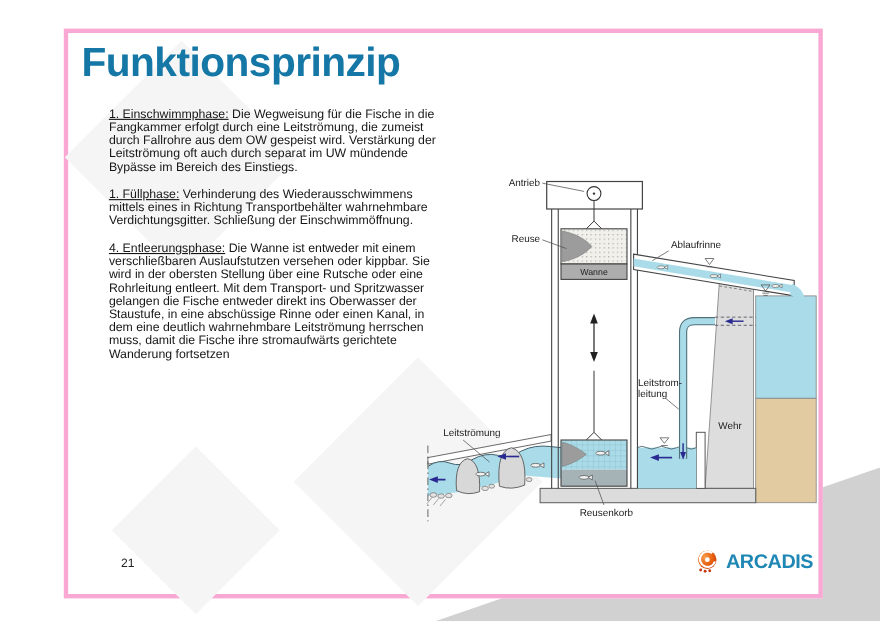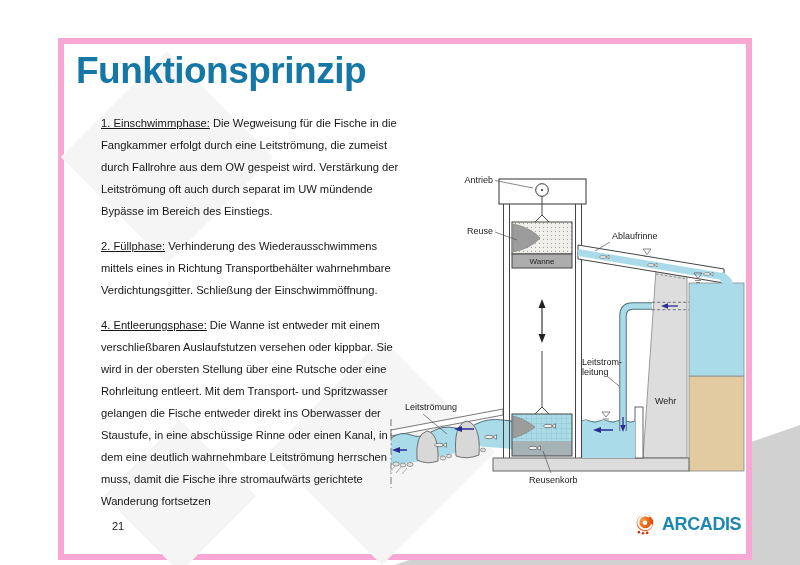--- a/index.html
+++ b/index.html
@@ -1,29 +1,29 @@
 <!DOCTYPE html>
 <html><head>
 <meta charset="utf-8">
 <style>
   html,body{margin:0;padding:0;background:#FFFFFF;}
   #canvas{position:relative;width:800px;height:565px;background:#FFFFFF;overflow:hidden;
           font-family:"Liberation Sans",sans-serif;}
   #corner-swoosh{position:absolute;left:395px;top:425px;width:405px;height:140px;
           background:#D1D1D1;clip-path:polygon(100% 0,100% 100%,0 100%);}
-  #slide{position:absolute;left:58px;top:38px;width:682px;height:510px;background:#FFFFFF;
-         border:6px solid #f9a8d4;}
+  #slide{position:absolute;left:58px;top:26px;width:682px;height:510px;background:#FFFFFF;
+         border:4px solid #f9a8d4;}
   .chev{position:absolute;background:#F5F5F5;transform:rotate(45deg);z-index:0;}
   #chev1{left:28px;top:38px;width:150px;height:150px;}
   #chev2{left:238px;top:328px;width:160px;height:160px;}
   #chev3{left:62px;top:398px;width:108px;height:108px;}
   #title{position:absolute;left:12px;top:6px;z-index:2;font-size:37px;font-weight:700;
          color:#1577A5;letter-spacing:-0.5px;}
   #textcol{position:absolute;left:37px;top:68px;width:298px;z-index:2;font-size:11.2px;
-         line-height:22px;color:#151515;}
+         line-height:12px;color:#151515;}
   #textcol p{margin:0 0 13px 0;}
   .lead{text-decoration:underline;}
   #pagenum{position:absolute;left:48px;top:476px;z-index:2;font-size:11px;color:#222;text-align:right;}
   #diagram{position:absolute;left:322px;top:99px;z-index:1;}
   #logo{position:absolute;left:570px;top:470px;z-index:2;display:flex;align-items:flex-start;gap:6px;}
   #logo-text{font-size:18px;font-weight:700;color:#1E87B4;letter-spacing:-0.4px;}
   .dlabel{font-family:"Liberation Sans",sans-serif;font-size:9px;fill:#222;}
   .wanne-label{font-family:"Liberation Sans",sans-serif;font-size:8px;fill:#222;}
 </style>
 </head>
@@ -34,21 +34,21 @@
 
   <div id="slide">
     <div id="chev1" class="chev"></div>
     <div id="chev2" class="chev"></div>
     <div id="chev3" class="chev"></div>
 
     <div id="title">Funktionsprinzip</div>
 
     <div id="textcol">
       <p><span class="lead">1. Einschwimmphase:</span><span> Die Wegweisung für die Fische in die Fangkammer erfolgt durch eine Leitströmung, die zumeist durch Fallrohre aus dem OW gespeist wird. Verstärkung der Leitströmung oft auch durch separat im UW mündende Bypässe im Bereich des Einstiegs.</span></p>
-      <p><span class="lead">2. Füllphase:</span><span> Verhinderung des Wiederausschwimmens mittels eines in Richtung Transportbehälter wahrnehmbare Verdichtungsgitter. Schließung der Einschwimmöffnung.</span></p>
+      <p><span class="lead">1. Füllphase:</span><span> Verhinderung des Wiederausschwimmens mittels eines in Richtung Transportbehälter wahrnehmbare Verdichtungsgitter. Schließung der Einschwimmöffnung.</span></p>
       <p><span class="lead">4. Entleerungsphase:</span><span> Die Wanne ist entweder mit einem verschließbaren Auslaufstutzen versehen oder kippbar. Sie wird in der obersten Stellung über eine Rutsche oder eine Rohrleitung entleert. Mit dem Transport- und Spritzwasser gelangen die Fische entweder direkt ins Oberwasser der Staustufe, in eine abschüssige Rinne oder einen Kanal, in dem eine deutlich wahrnehmbare Leitströmung herrschen muss, damit die Fische ihre stromaufwärts gerichtete Wanderung fortsetzen</span></p>
     </div>
 
     <div id="pagenum">21</div>
 
     <svg id="diagram" width="372" height="372" viewBox="380 125 372 372" xmlns="http://www.w3.org/2000/svg">
       <defs>
         <pattern id="dots" width="4" height="4" patternUnits="userSpaceOnUse">
           <rect width="4" height="4" fill="#F1F0EA"></rect>
           <circle cx="1.4" cy="1.4" r="0.55" fill="#9A9A9A"></circle>

